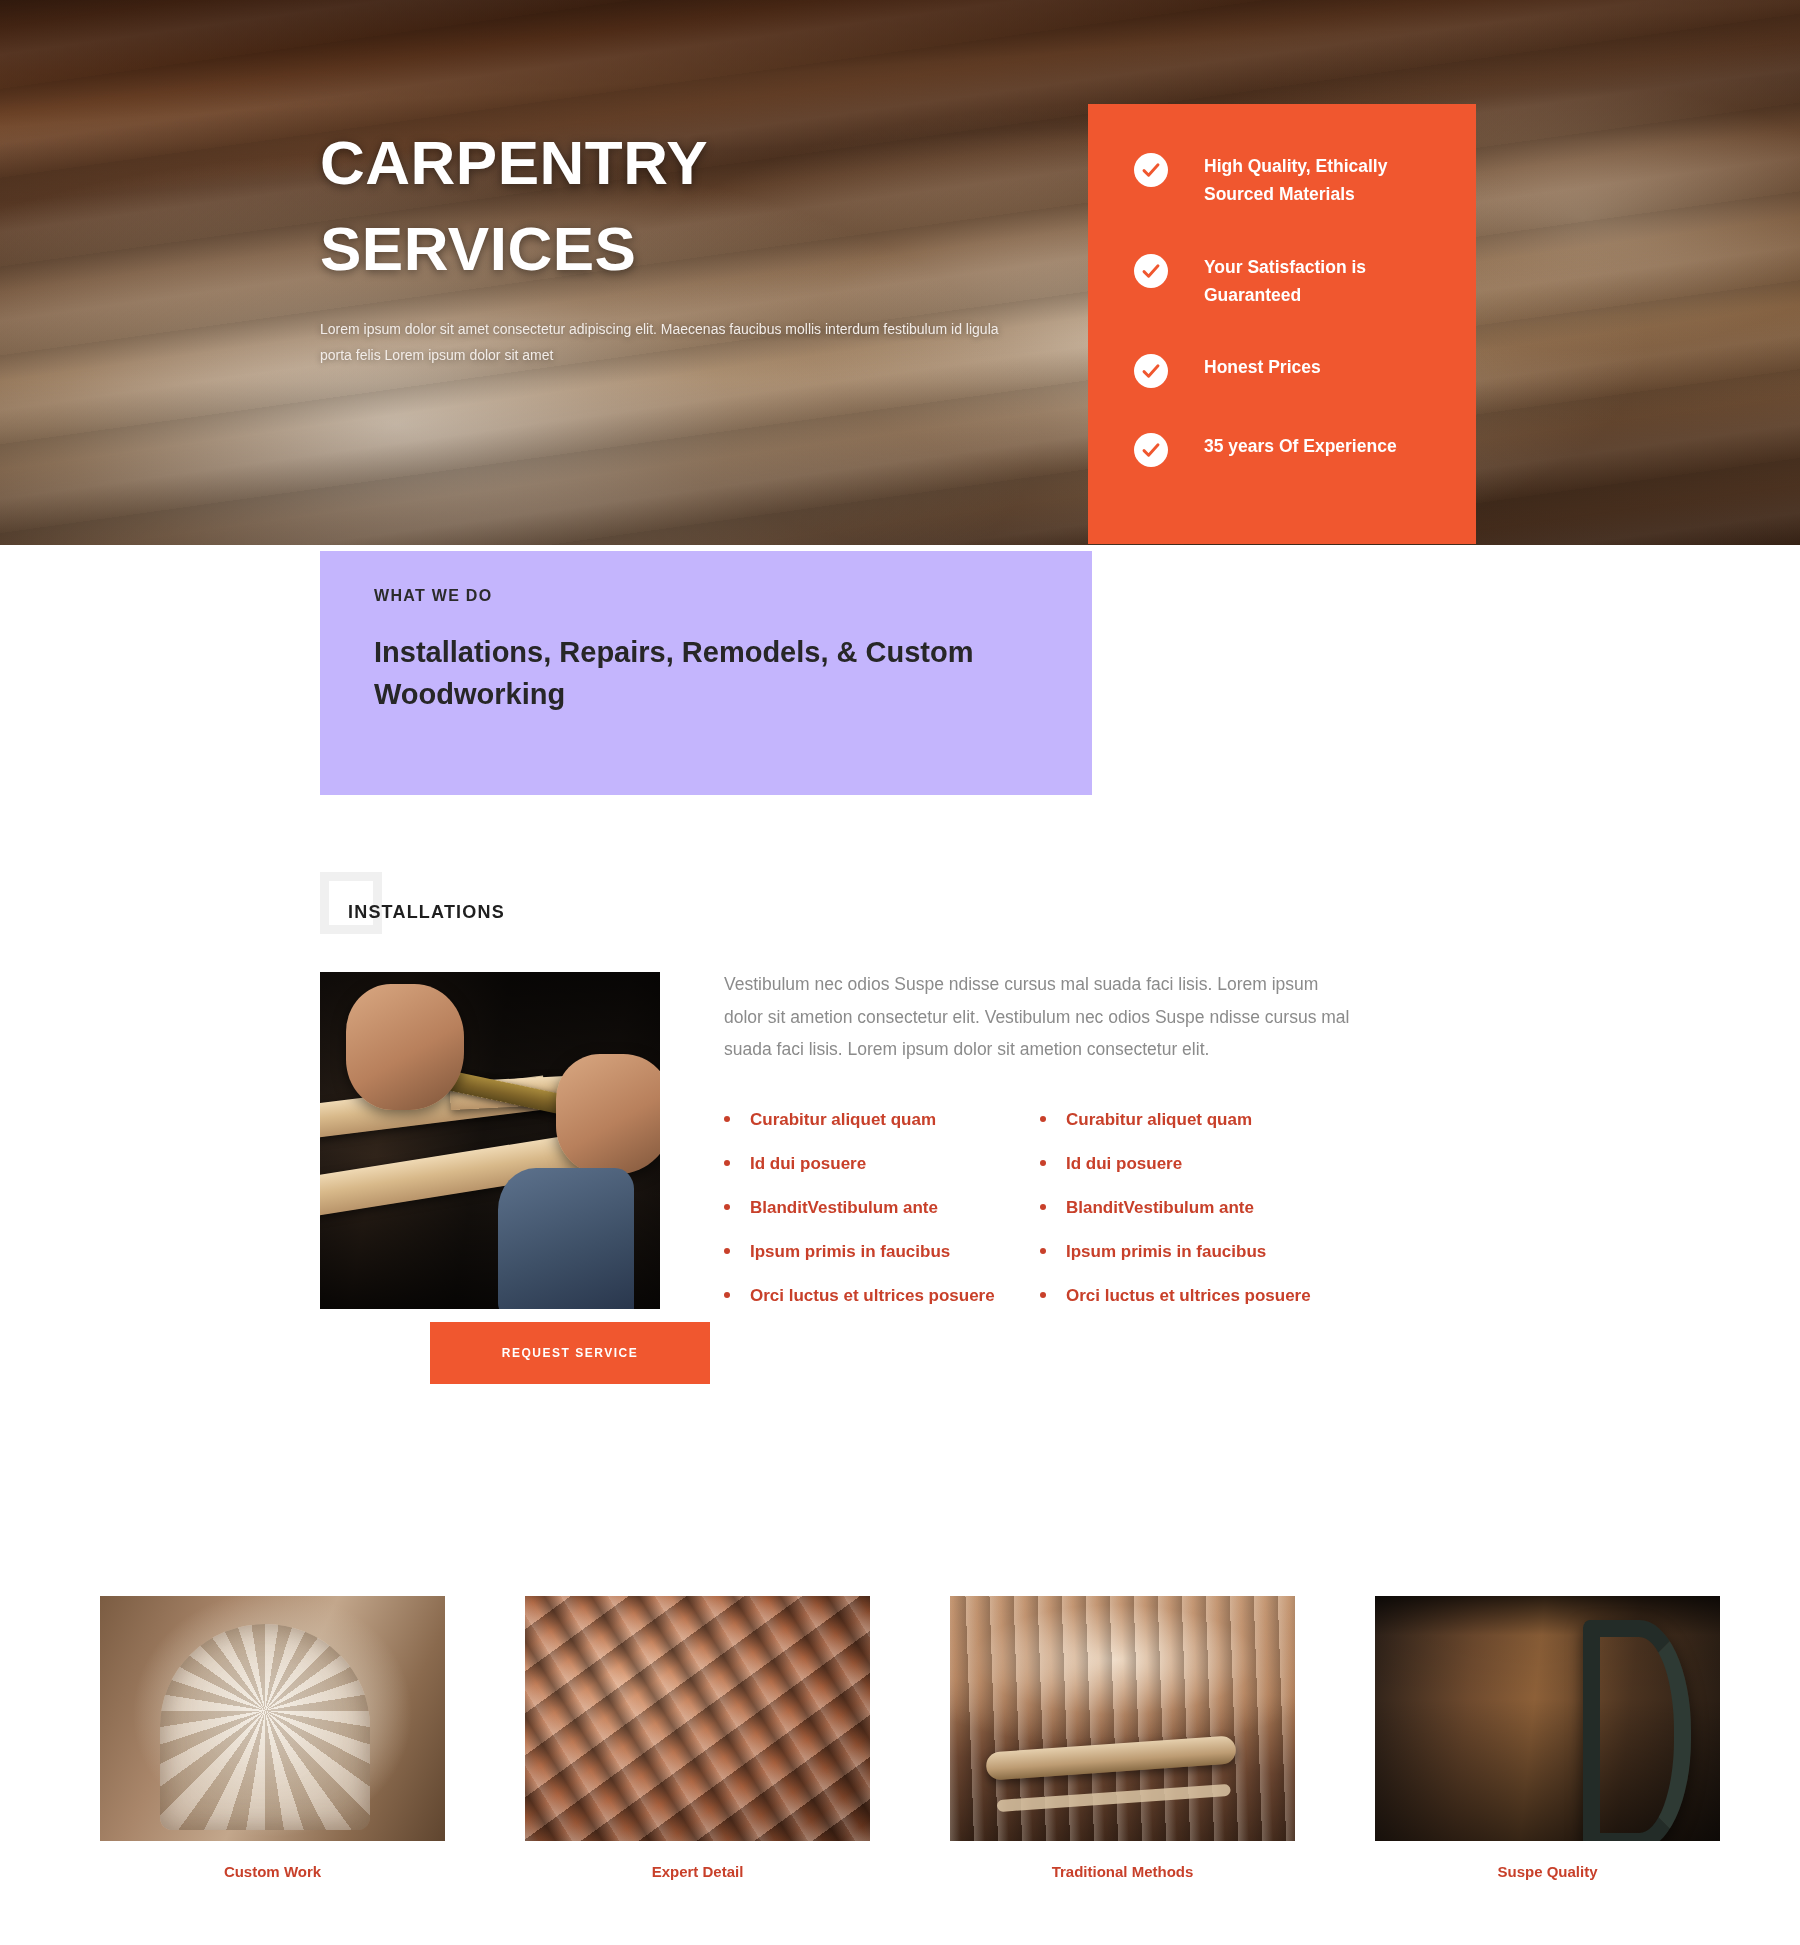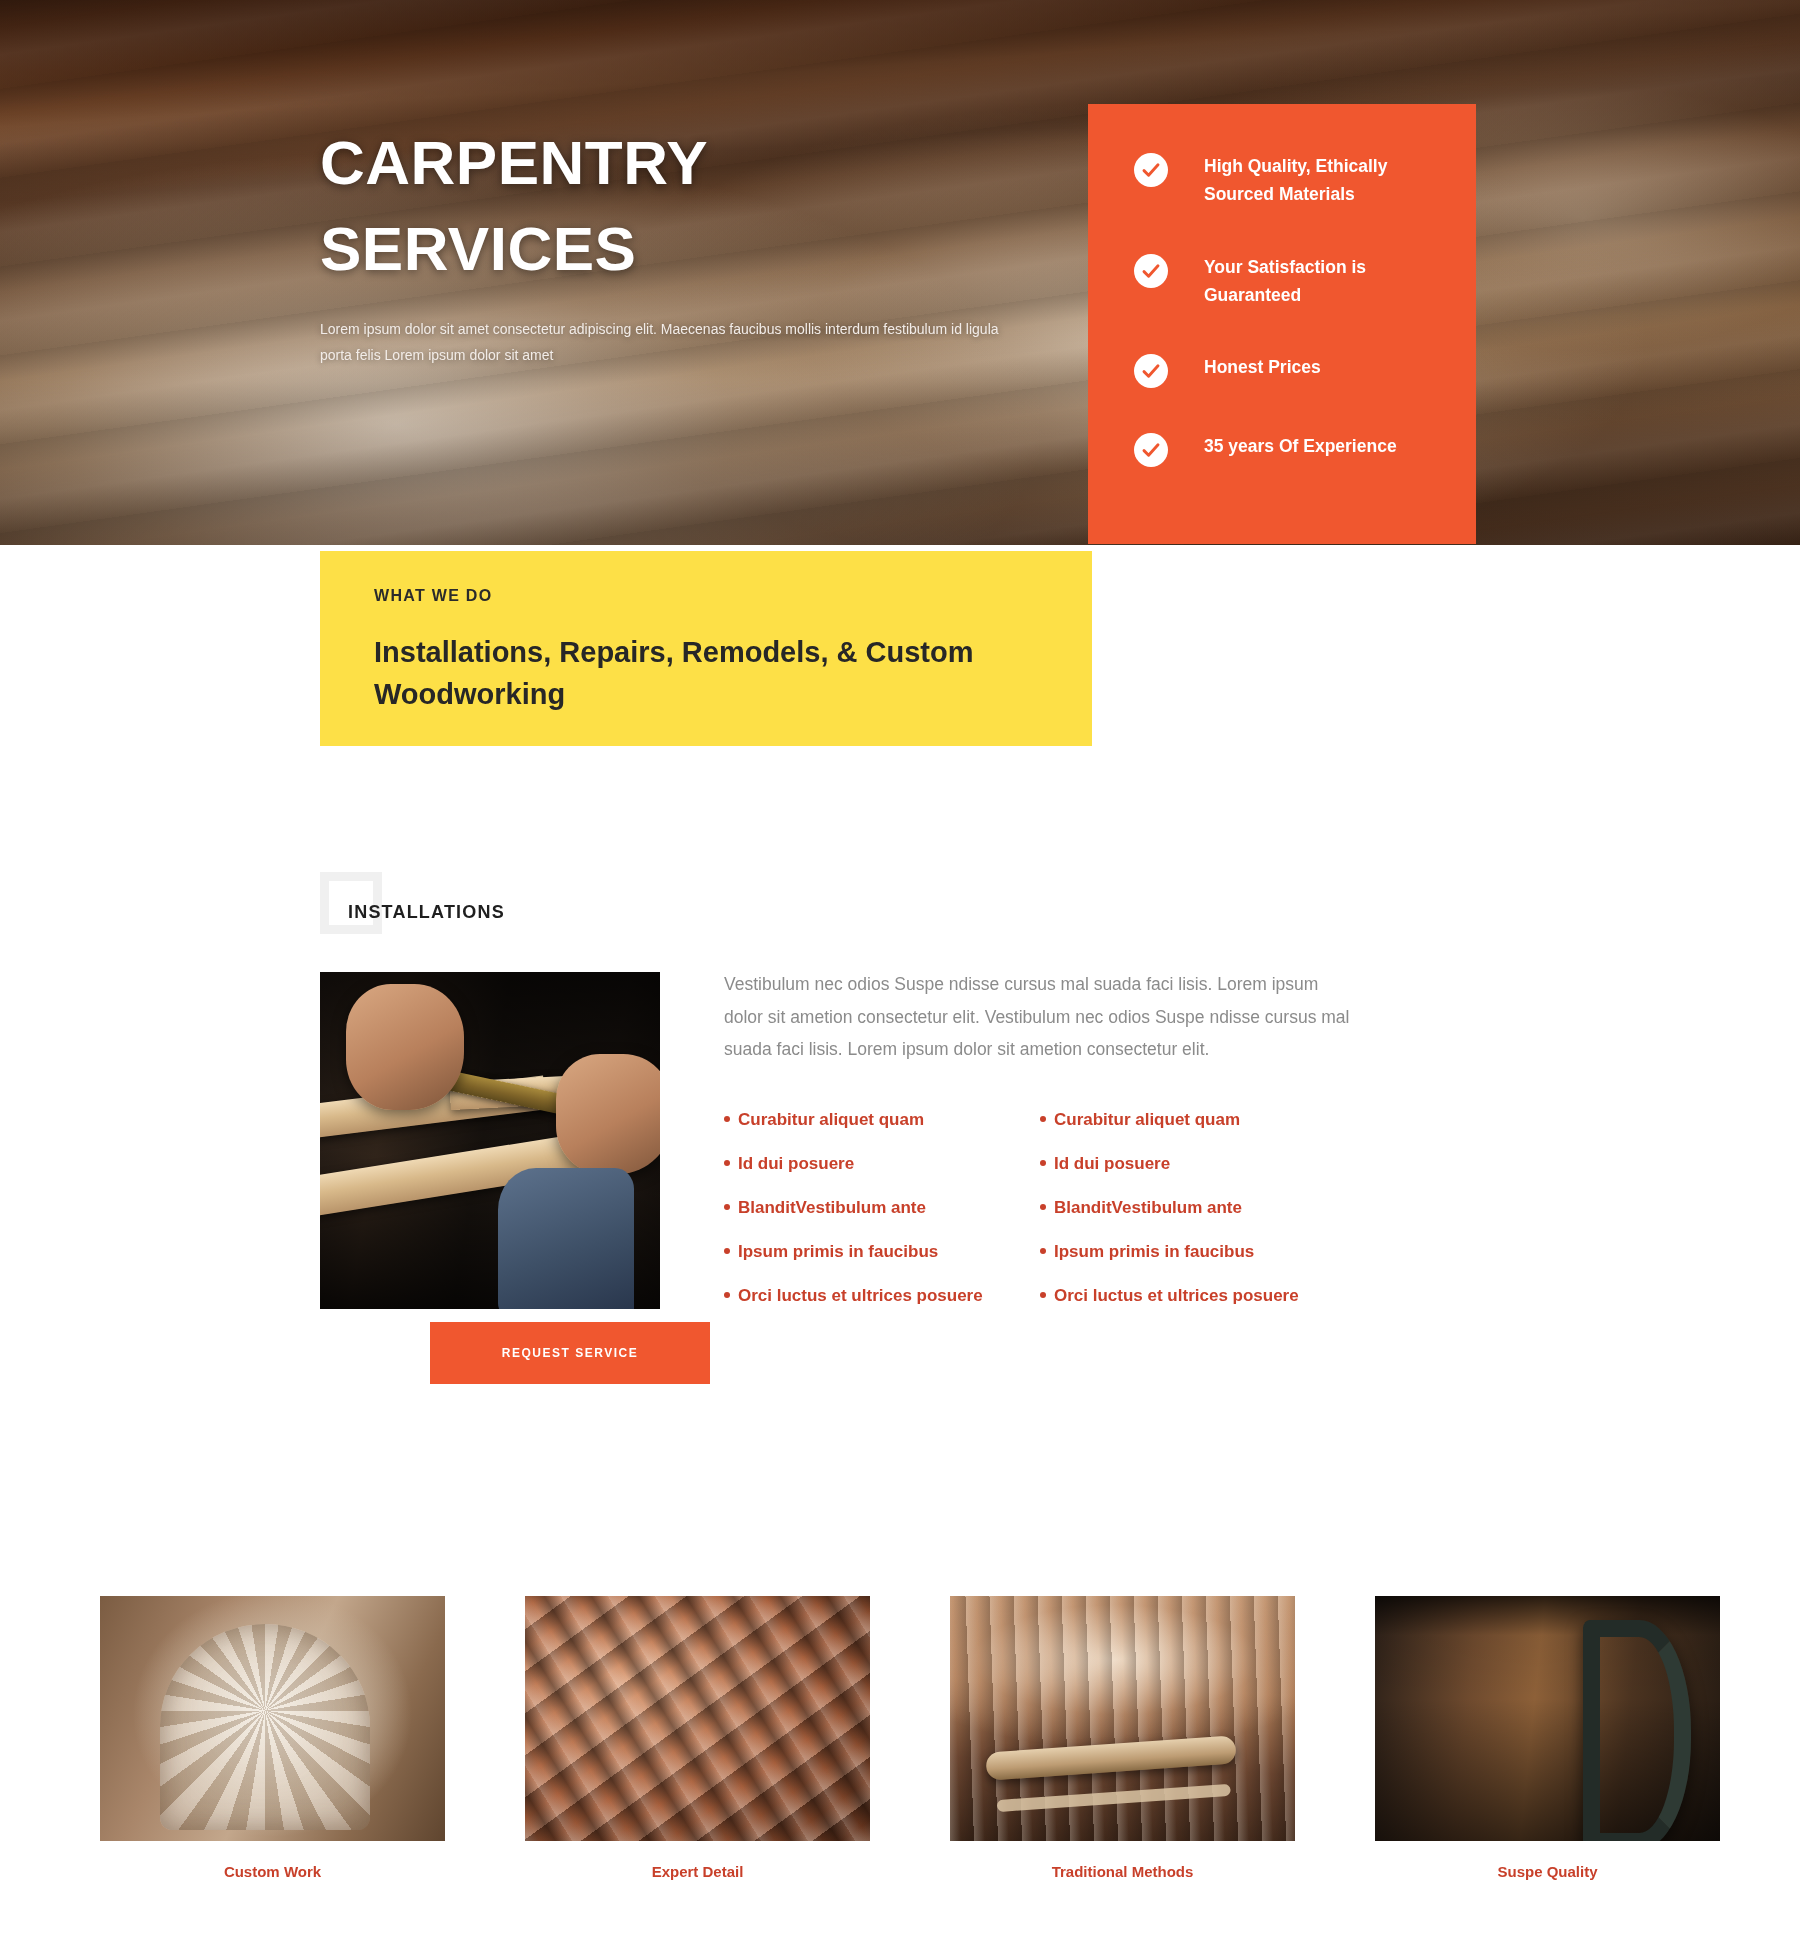--- a/index.html
+++ b/index.html
@@ -114,22 +114,22 @@
     font-weight: 600;
     max-width: 205px;
   }
 
   
   .whatwedo {
     position: absolute;
     left: 320px;
     top: 551px;
     width: 772px;
-    height: 195px;
-    background: #fde047;
+    height: 244px;
+    background: #c4b5fd;
     padding: 36px 54px 0 54px;
   }
   .whatwedo-kicker {
     color: #2b2b2b;
     font-size: 16px;
     font-weight: 800;
     letter-spacing: 1.3px;
     text-transform: uppercase;
   }
   .whatwedo-title {
@@ -256,21 +256,21 @@
 
   .bullet-cols {
     margin-top: 44px;
     display: flex;
     gap: 0;
   }
   .bullet-col { width: 50%; }
   .bullet-row {
     display: flex;
     align-items: baseline;
-    gap: 8px;
+    gap: 20px;
     margin-bottom: 24px;
   }
   .bullet-row:last-child { margin-bottom: 0; }
   .bullet-dot {
     flex: 0 0 auto;
     width: 6px; height: 6px;
     border-radius: 50%;
     background: #c8402a;
     transform: translateY(-3px);
   }

